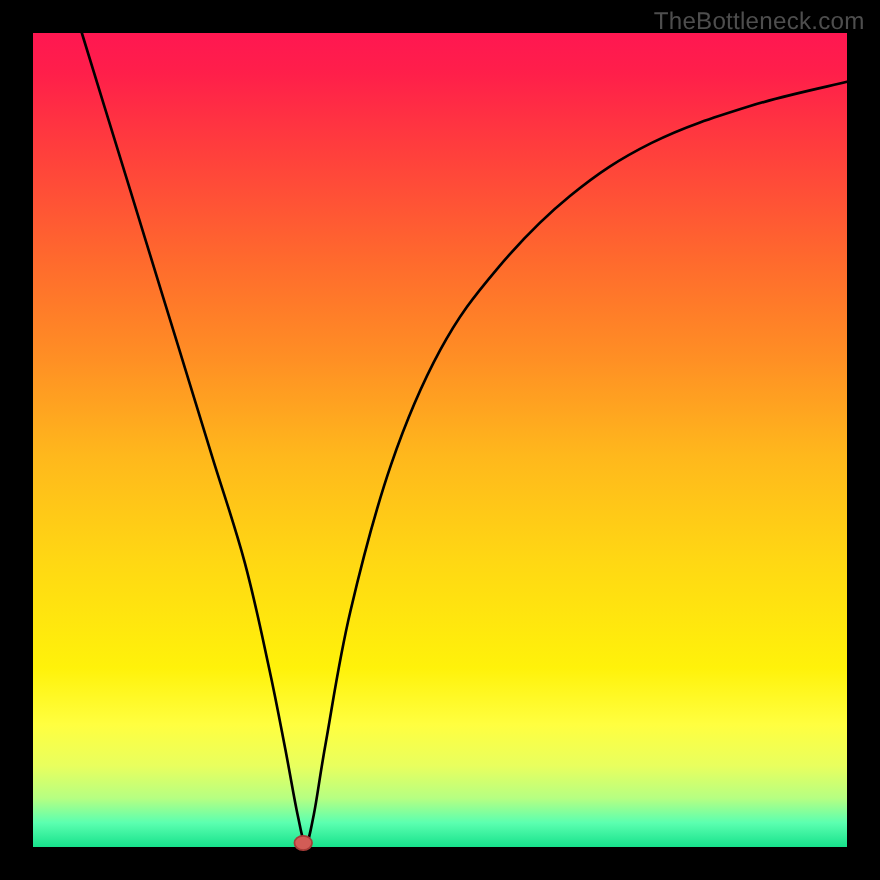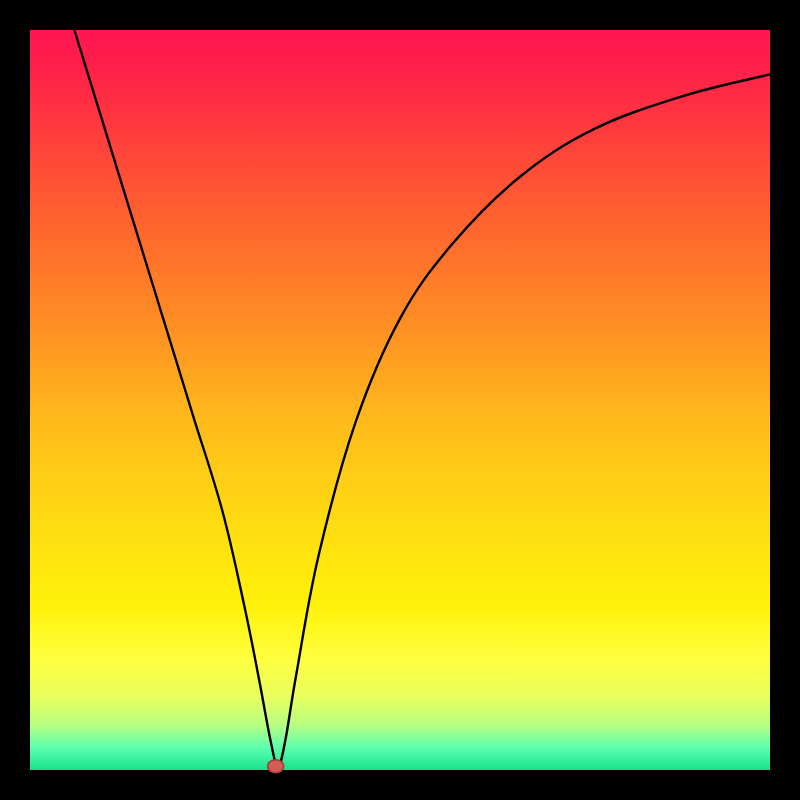--- a/index.html
+++ b/index.html
@@ -70,20 +70,21 @@
   .marker-stroke {
     fill: none;
     stroke: #a83c38;
     stroke-width: 1.6;
   }
 </style>
 </head>
 <body>
 
 <div class="frame">
+  <div class="watermark">TheBottleneck.com</div>
   <div class="plot-area">
     <svg class="overlay" viewBox="0 0 740 740">
       <path id="curve-path" class="curve" d="M 44.4 0 C 49.728 17.316000000000006, 63.344 61.56800000000005, 74 96.20000000000005 C 84.656 130.83200000000005, 92.94400000000002 157.76799999999997, 103.60000000000001 192.39999999999998 C 114.256 227.03199999999998, 122.54399999999998 253.96800000000002, 133.2 288.6 C 143.856 323.232, 152.144 350.168, 162.8 384.8 C 173.45600000000002 419.432, 183.07600000000002 446.368, 192.4 481 C 201.724 515.6320000000001, 207.94 546.5640000000001, 214.6 577.2 C 221.26 607.836, 224.738 627.224, 229.4 651.2 C 234.062 675.176, 237.17 695.082, 240.5 710.4 C 243.83 725.718, 245.23600000000002 736.3, 247.9 736.3 C 250.564 736.3, 251.97 727.05, 255.29999999999998 710.4 C 258.63 693.75, 260.40599999999995 677.0999999999999, 266.4 643.8 C 272.394 610.5, 277.944 570.688, 288.6 525.4 C 299.25600000000003 480.11199999999997, 310.94800000000004 434.824, 325.6 392.20000000000005 C 340.252 349.5760000000001, 352.684 320.56800000000004, 370 288.6 C 387.316 256.632, 400.48799999999994 239.90800000000002, 421.79999999999995 214.60000000000002 C 443.11199999999997 189.29200000000003, 463.09200000000004 168.64600000000002, 488.40000000000003 148 C 513.7080000000001 127.35399999999998, 533.096 114.55199999999998, 562.4 99.89999999999998 C 591.704 85.24799999999998, 619.2320000000001 76.59, 651.2 66.60000000000002 C 683.168 56.61000000000004, 724.016 48.39600000000008, 740 44.40000000000009"></path>
       <ellipse id="marker-fill" class="marker-fill" cx="245.68" cy="736.3" rx="8" ry="6.5" style="fill: rgb(210, 92, 86);"></ellipse>
       <ellipse id="marker-stroke" class="marker-stroke" cx="245.68" cy="736.3" rx="8" ry="6.5"></ellipse>
     </svg>
   </div>
 </div>
 
 </body></html>

